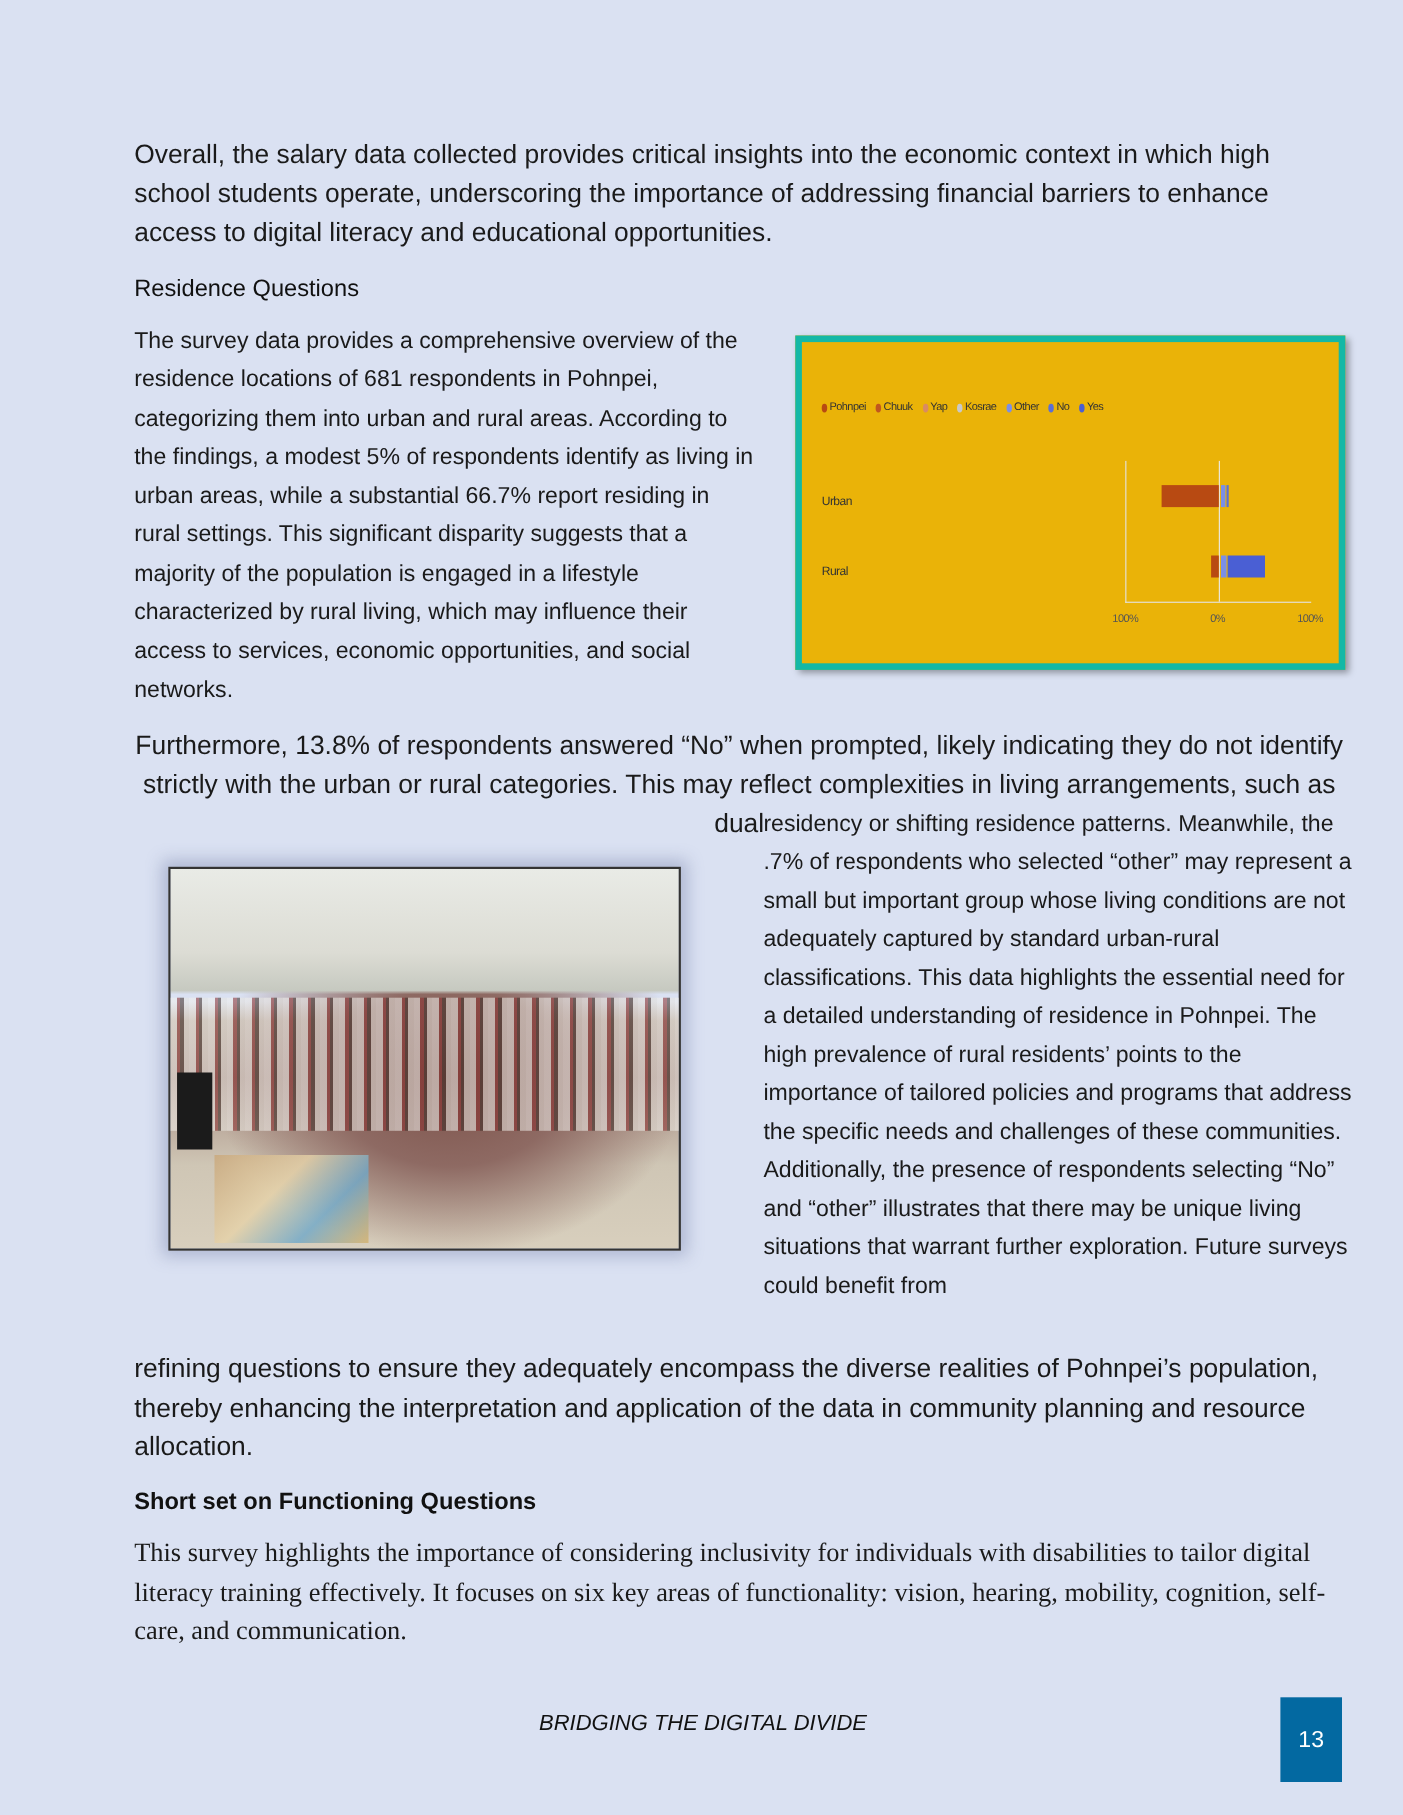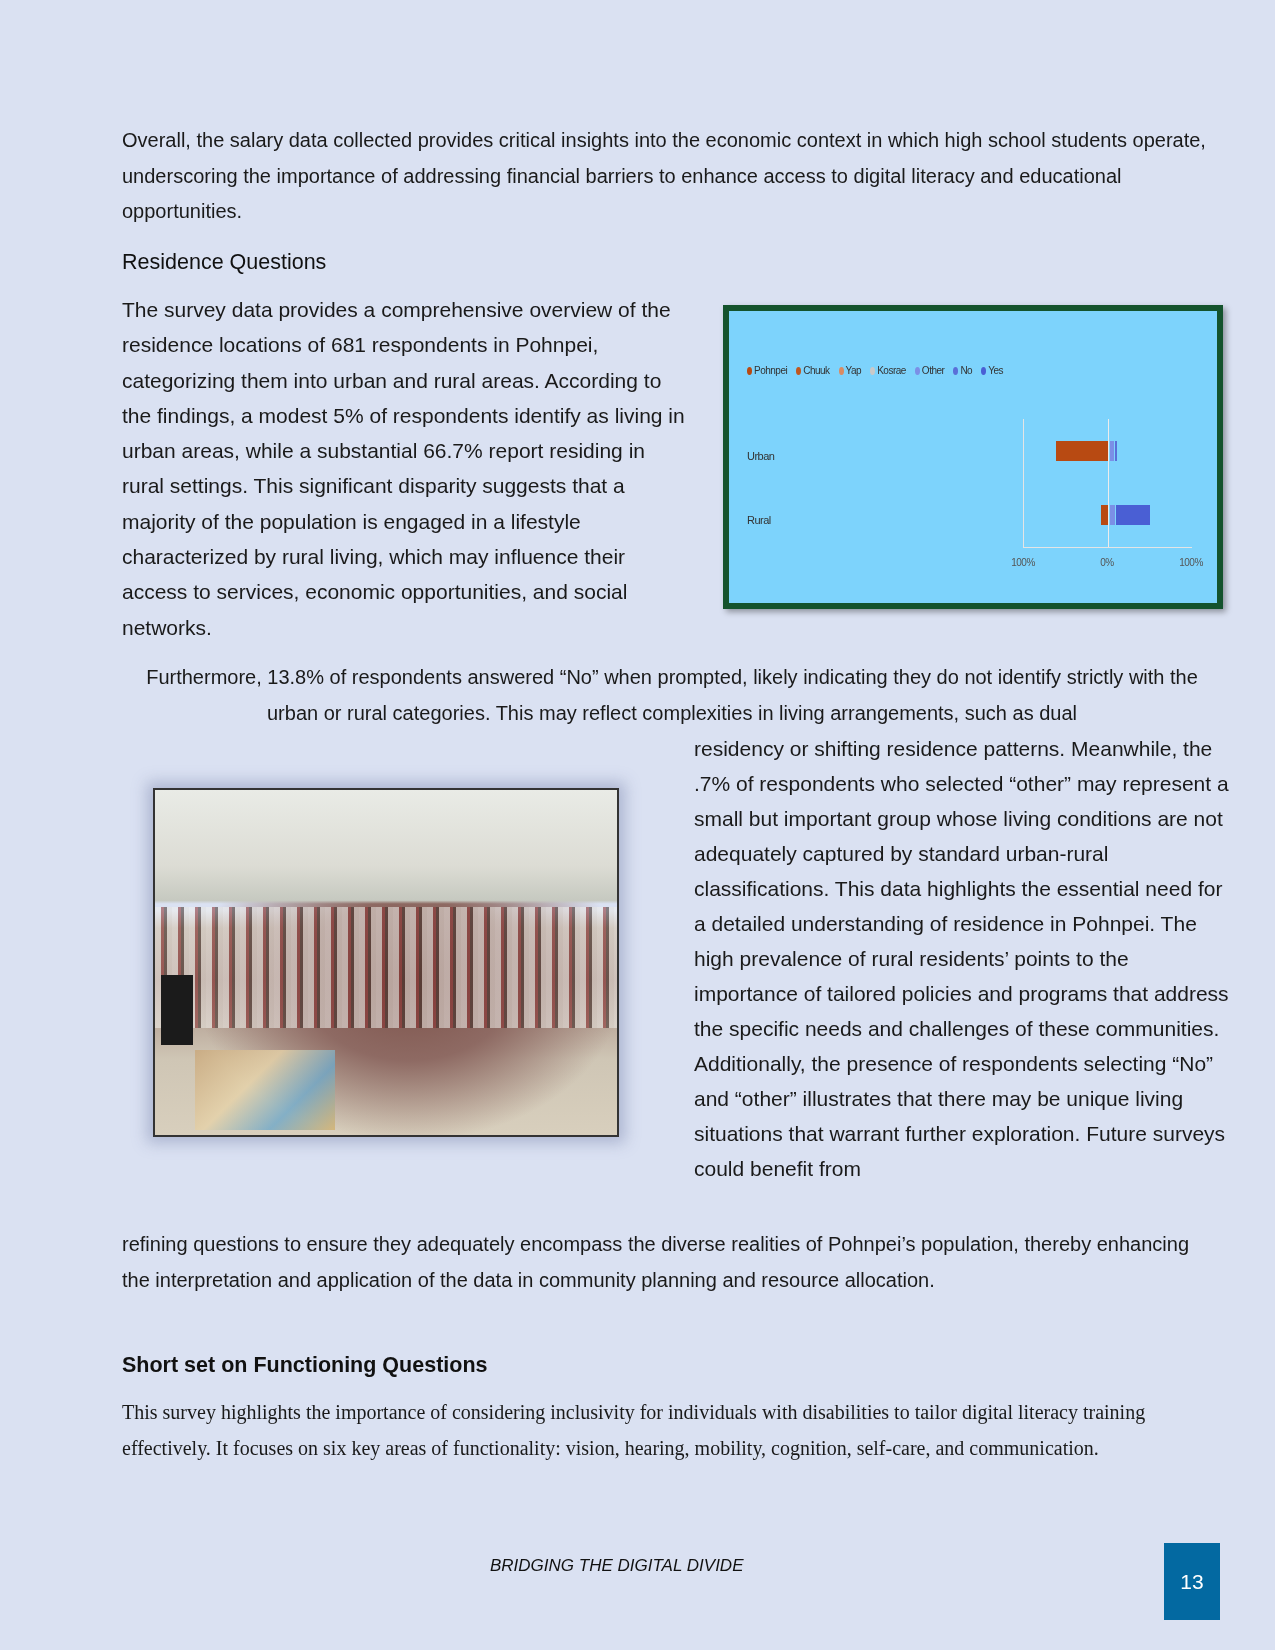--- a/index.html
+++ b/index.html
@@ -1,23 +1,23 @@
 <!DOCTYPE html>
 <html><head>
 <meta charset="utf-8">
 <style>
   html, body { margin:0; padding:0; }
   body { width:1275px; height:1650px; background:#dae1f2; position:relative; overflow:hidden;
          font-family:"Liberation Sans", sans-serif; color:#1a1a1a; }
-  .para { position:absolute; left:122px; width:1100px; font-size:20px; line-height:35.5px; margin:0; }
+  .para { position:absolute; left:122px; width:1100px; font-size:24px; line-height:35.5px; margin:0; }
   .heading { position:absolute; left:122px; font-size:21.5px; margin:0; color:#111; }
   .col-left { position:absolute; left:122px; width:570px; font-size:21px; line-height:35.3px; margin:0; }
   .col-right { position:absolute; left:694px; width:540px; font-size:21px; line-height:35px; margin:0; }
-  .chart-box { position:absolute; left:723px; top:305px; width:488px; height:292px; background:#7dd3fc;
-               border:6px solid #14532d; box-shadow:3px 3px 6px rgba(0,0,0,0.35); }
+  .chart-box { position:absolute; left:723px; top:305px; width:488px; height:292px; background:#eab308;
+               border:6px solid #14b8a6; box-shadow:3px 3px 6px rgba(0,0,0,0.35); }
   .legend { position:absolute; left:18px; top:54px; display:flex; gap:9px; font-size:10px; color:#333; letter-spacing:-0.5px; }
   .legend .li { display:flex; align-items:center; gap:2px; }
   .legend .dot { width:5px; height:8px; border-radius:50%; display:inline-block; }
   .cat { position:absolute; left:18px; font-size:11px; color:#333; letter-spacing:-0.5px; }
   .plot { position:absolute; left:294px; top:108px; width:168px; height:128px; border-left:1px solid #e4e4e4; border-bottom:1px solid #e4e4e4; }
   .zero { position:absolute; left:84px; top:0; width:1px; height:128px; background:#ececec; }
   .bar { position:absolute; height:20px; }
   .tick { position:absolute; top:246px; font-size:10px; color:#555; transform:translateX(-50%); letter-spacing:-0.5px; }
   .photo { position:absolute; left:153px; top:788px; width:466px; height:349px;
            box-shadow:0 0 14px 6px rgba(120,130,170,0.45); border:2px solid #333; box-sizing:border-box;
@@ -25,21 +25,21 @@
              linear-gradient(180deg, #e9ebe6 0%, #dcdcd4 22%, #c6c9c0 32%, transparent 33%),
              radial-gradient(ellipse at 55% 55%, #7b5048 0%, #8e6a63 30%, transparent 60%),
              linear-gradient(180deg, transparent 35%, #b7a79a 40%, #a58a80 55%, #cfc6b5 78%, #d8cfbd 100%);
   }
   .photo .people { position:absolute; left:0; right:0; top:34%; height:35%;
            background: repeating-linear-gradient(90deg, #f1f0ec 0 6px, #8b2f2f 6px 9px, #3b2a24 9px 12px, #e8e6e0 12px 17px);
            opacity:0.55; }
   .photo .speaker { position:absolute; left:6px; top:185px; width:32px; height:70px; background:#1b1b1b; }
   .photo .boxes { position:absolute; left:40px; top:260px; width:140px; height:80px;
            background:linear-gradient(135deg,#c9a77a,#e6d2a8 40%,#6fa8c9 70%,#d4b16c); opacity:0.8; }
-  .footer-title { position:absolute; left:490px; top:1556px; font-size:17px; font-style:italic; color:#111; }
+  .footer-title { position:absolute; left:490px; top:1556px; font-size:20px; font-style:italic; color:#111; }
   .page-num { position:absolute; left:1164px; top:1543px; width:56px; height:77px; background:#0369a1;
               color:#fff; font-size:21px; display:flex; align-items:center; justify-content:center; }
 </style>
 </head>
 <body>
 
 <p class="para" style="top:123px;">Overall, the salary data collected provides critical insights into the economic context in which high school students operate, underscoring the importance of addressing financial barriers to enhance access to digital literacy and educational opportunities.</p>
 
 <h3 class="heading" style="top:250px; font-weight:normal;">Residence Questions</h3>
 

